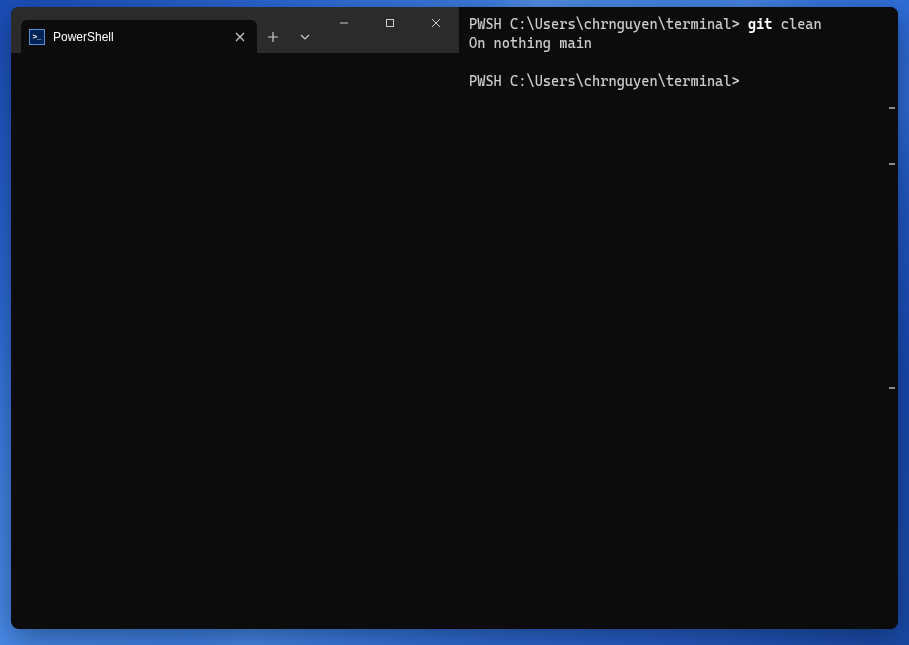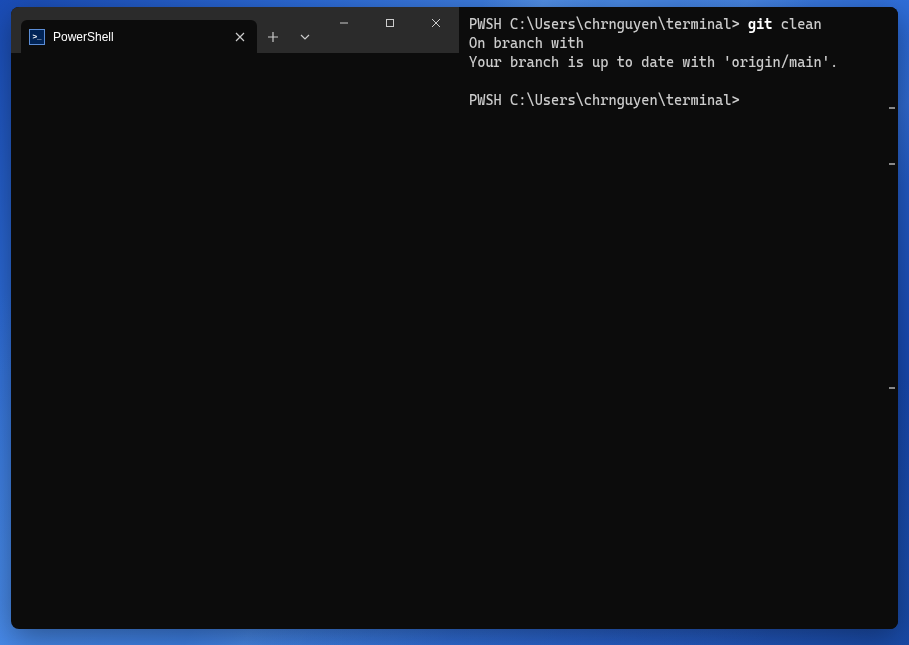--- a/index.html
+++ b/index.html
@@ -216,20 +216,20 @@
             <rect x="1.5" y="1.5" width="7" height="7" stroke="currentColor" stroke-width="1" fill="none"></rect>
           </svg>
       </div>
       <div class="win-btn close">
         <svg width="10" height="10" viewBox="0 0 10 10">
             <path d="M1 1 L9 9 M9 1 L1 9" stroke="currentColor" stroke-width="1" fill="none"></path>
           </svg>
       </div>
     </div>
   </div>
-  <div class="terminal-content" id="term-out"><div><span>PWSH C:\Users\chrnguyen\terminal&gt; </span><span class="cmd-bold">git</span><span> clean</span></div><div>On branch with</div><div>Your branch is up to date with 'origin/main'.</div><div>&nbsp;</div><div>PWSH C:\Users\chrnguyen\terminal&gt; &nbsp;</div>
+  <div class="terminal-content" id="term-out"><div><span>PWSH C:\Users\chrnguyen\terminal&gt; </span><span class="cmd-bold">git</span><span> clean</span></div><div>On nothing main</div><div>&nbsp;</div><div>PWSH C:\Users\chrnguyen\terminal&gt; &nbsp;</div>
     <div class="scroll-marks">
       <div class="scroll-mark" style="top:100px"></div>
       <div class="scroll-mark" style="top:156px"></div>
       <div class="scroll-mark" style="top:380px"></div>
     </div>
   </div>
 </div>
 
 </body></html>

